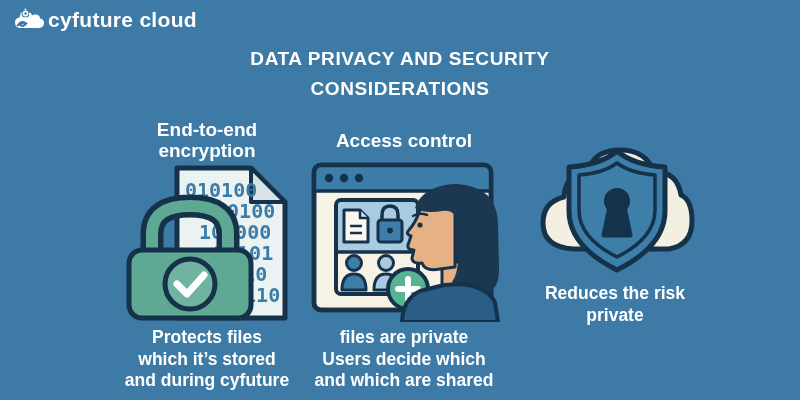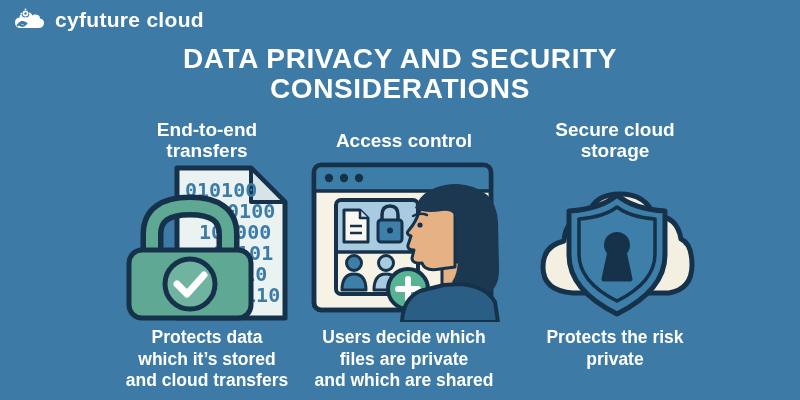--- a/index.html
+++ b/index.html
@@ -1,25 +1,25 @@
 <!DOCTYPE html>
 <html><head>
 <meta charset="utf-8">
 <style>
   html,body{margin:0;padding:0;}
   body{
     width:800px;height:400px;position:relative;overflow:hidden;
     background:#3D7BA6;color:#FFFFFF;
     font-family:"Liberation Sans",sans-serif;
   }
-  .logo{position:absolute;left:12px;top:7px;display:flex;align-items:center;gap:7px;}
+  .logo{position:absolute;left:12px;top:7px;display:flex;align-items:center;}
   .logo-text{font-size:21px;font-weight:bold;letter-spacing:.3px;white-space:nowrap;}
   .title{
     position:absolute;left:0;right:0;top:44px;text-align:center;
-    font-size:28px;font-weight:bold;line-height:30px;letter-spacing:.6px;
+    font-size:19px;font-weight:bold;line-height:30px;letter-spacing:.6px;
   }
   .col{position:absolute;top:118px;display:flex;flex-direction:column;}
   .col-1{left:97px;width:220px;}
   .col-2{left:304px;width:200px;}
   .col-3{left:520px;width:190px;}
   .heading{
     height:44px;display:flex;flex-direction:column;justify-content:center;align-items:center;
     font-size:19px;font-weight:bold;line-height:21px;text-align:center;
   }
   .iconbox{height:160px;display:flex;justify-content:center;align-items:flex-end;}
@@ -50,21 +50,21 @@
 </div>
 
 <div class="title">
   <div>DATA PRIVACY AND SECURITY</div>
   <div>CONSIDERATIONS</div>
 </div>
 
 <div class="col col-1">
   <div class="heading">
     <div>End-to-end</div>
-    <div>transfers</div>
+    <div>encryption</div>
   </div>
   <div class="iconbox">
     <svg width="165" height="160" viewBox="0 0 165 160">
       <g>
         <path d="M52,6 L126,6 L160,40 L160,156 L52,156 Z" fill="#EAF2F2" stroke="#16324A" stroke-width="5" stroke-linejoin="round"></path>
         <path d="M126,6 L126,40 L160,40 Z" fill="#D7E3E6" stroke="#16324A" stroke-width="4" stroke-linejoin="round"></path>
         <text class="bin" x="60" y="35">010100</text>
         <text class="bin" x="78" y="56">100100</text>
         <text class="bin" x="74" y="77">101000</text>
         <text class="bin" x="88" y="98">10101</text>
@@ -74,23 +74,23 @@
       <g>
         <path d="M27,92 L27,72 Q27,44 65,44 Q103,44 103,72 L103,92" fill="none" stroke="#16324A" stroke-width="23"></path>
         <path d="M27,92 L27,72 Q27,44 65,44 Q103,44 103,72 L103,92" fill="none" stroke="#5FA893" stroke-width="12"></path>
         <rect x="4" y="88" width="122" height="68" rx="13" fill="#5FA893" stroke="#16324A" stroke-width="5"></rect>
         <circle cx="65" cy="122" r="25" fill="#6FB3A0" stroke="#16324A" stroke-width="5"></circle>
         <path d="M52,122 L62,132 L79,113" fill="none" stroke="#FFFFFF" stroke-width="7" stroke-linecap="round" stroke-linejoin="round"></path>
       </g>
     </svg>
   </div>
   <div class="caption">
-    <div>Protects data</div>
+    <div>Protects files</div>
     <div>which it’s stored</div>
-    <div>and cloud transfers</div>
+    <div>and during cyfuture</div>
   </div>
 </div>
 
 <div class="col col-2">
   <div class="heading">
     <div>Access control</div>
     <div></div>
   </div>
   <div class="iconbox">
     <svg width="200" height="160" viewBox="0 0 200 160">
@@ -129,39 +129,35 @@
         <path d="M138,100 L160,100 L160,130 L138,128 Z" fill="#E6B285" stroke="#16324A" stroke-width="3"></path>
         <path d="M151,30 Q124,31 115,50 Q112,60 105,68 Q101,72 107,74 L104,83 Q103,88 110,88 L108,96 Q108,102 118,101 Q121,110 136,107 L151,105 Z" fill="#E6B285" stroke="#16324A" stroke-width="3" stroke-linejoin="round"></path>
         <path d="M151,22 Q118,24 111,46 Q120,52 138,49 Q152,47 153,62 L154,95 Q154,112 148,120 Q158,132 174,128 Q190,122 189,95 L187,52 Q182,24 151,22 Z" fill="#1C3850"></path>
         <circle cx="116" cy="63" r="2.6" fill="#16324A"></circle>
         <path d="M109,54 Q116,50 123,53" fill="none" stroke="#16324A" stroke-width="2.5" stroke-linecap="round"></path>
         <path d="M98,160 Q99,137 116,129 L140,123 L156,122 Q182,124 191,140 L194,160 Z" fill="#2B5E85" stroke="#16324A" stroke-width="4" stroke-linejoin="round"></path>
       </g>
     </svg>
   </div>
   <div class="caption">
+    <div>files are private</div>
     <div>Users decide which</div>
-    <div>files are private</div>
     <div>and which are shared</div>
   </div>
 </div>
 
 <div class="col col-3">
-  <div class="heading">
-    <div>Secure cloud</div>
-    <div>storage</div>
-  </div>
   <div class="iconbox">
     <svg width="160" height="153" viewBox="0 0 160 153">
       <path d="M38,124 Q8,122 8,98 Q8,77 29,72 Q30,50 53,46 Q59,25 85,25 Q111,25 119,47 Q142,46 146,70 Q157,75 157,96 Q157,120 134,124 Z" fill="#F3F0E2" stroke="#16324A" stroke-width="5" stroke-linejoin="round"></path>
       <g>
         <path d="M82,26 Q98,40 130,42 L130,86 Q130,121 82,145 Q34,121 34,86 L34,42 Q66,40 82,26 Z" fill="#3D7FA9" stroke="#16324A" stroke-width="5" stroke-linejoin="round"></path>
         <path d="M82,38 Q95,48 120,50 L120,85 Q120,113 82,132 Q44,113 44,85 L44,50 Q69,48 82,38 Z" fill="none" stroke="#16324A" stroke-width="3.5" stroke-linejoin="round"></path>
         <circle cx="82" cy="76" r="13" fill="#16324A"></circle>
         <path d="M75,82 L89,82 L95,110 L69,110 Z" fill="#16324A" stroke="#16324A" stroke-width="5" stroke-linejoin="round"></path>
       </g>
     </svg>
   </div>
   <div class="caption">
-    <div>Protects the risk</div>
+    <div>Reduces the risk</div>
     <div>private</div>
   </div>
 </div>
 
 </body></html>

